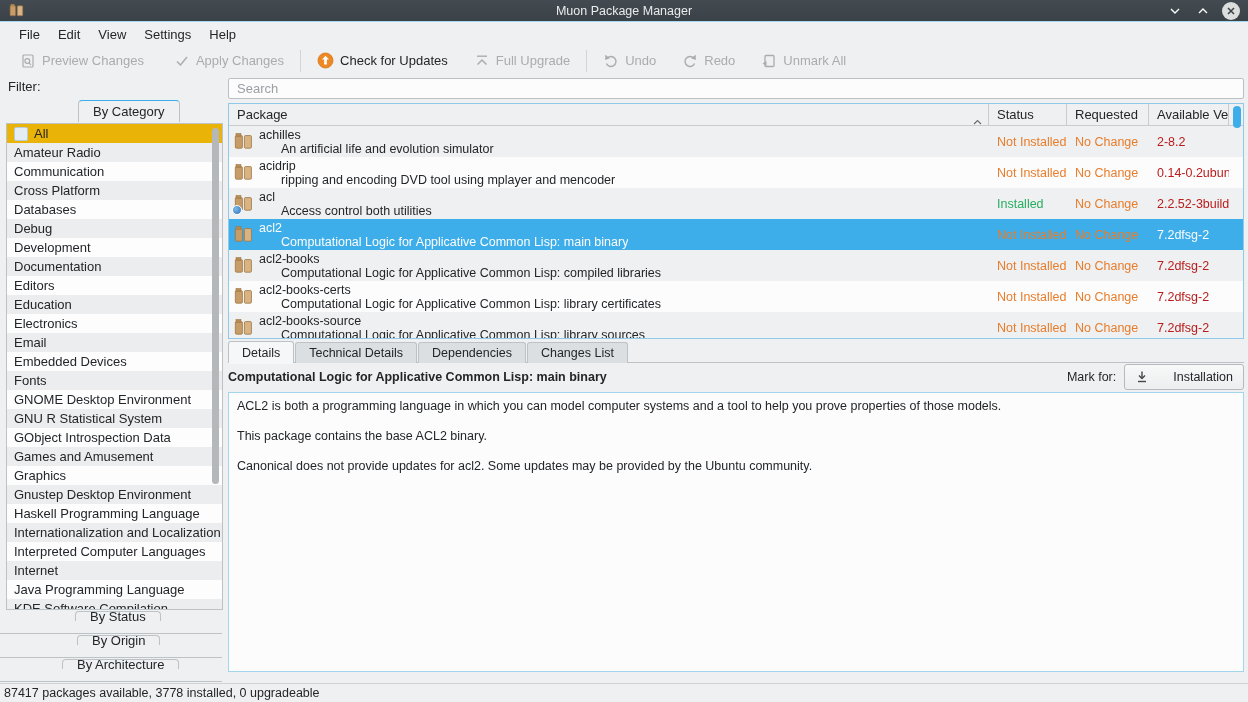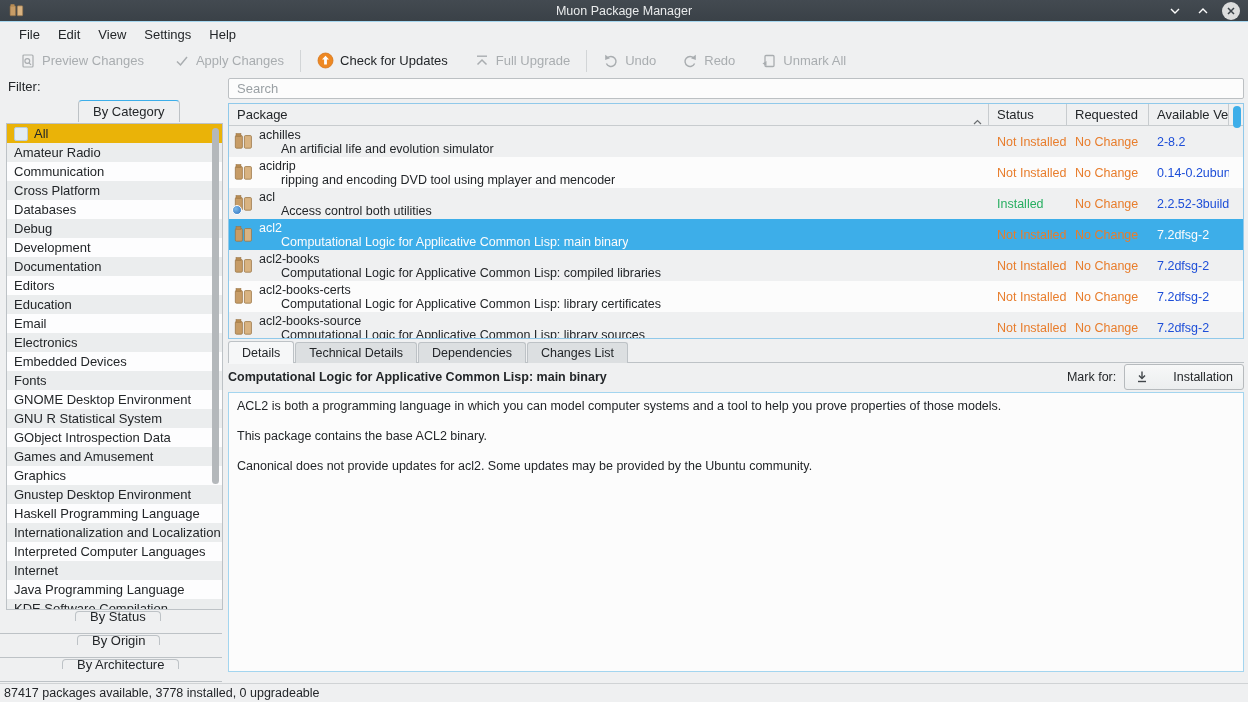--- a/index.html
+++ b/index.html
@@ -78,21 +78,21 @@
     background:radial-gradient(circle at 35% 35%,#7db9e8,#2b6fc0);border:1px solid #fdfdfd;}
   .badge.show{display:block;}
   .pkg-texts{overflow:hidden;}
   .pkg-name{font-size:12.5px;line-height:14px;white-space:nowrap;}
   .pkg-desc{font-size:12.5px;line-height:14px;padding-left:22px;white-space:nowrap;color:#232629;}
   .pkg-row.selected .pkg-name,.pkg-row.selected .pkg-desc,.pkg-row.selected .version{color:#fcfcfc;}
   .cellpad{padding-left:8px;font-size:12.5px;white-space:nowrap;overflow:hidden;}
   .status{color:#e87d2c;}
   .status.installed{color:#27ae60;}
   .requested{color:#e87d2c;}
-  .version{color:#1d4ed8;}
+  .version{color:#b91c1c;}
   .pkg-scroll{position:absolute;right:2px;top:2px;width:8px;height:22px;background:#3daee9;border-radius:4px;}
 
   
   .det-tabbar{position:absolute;left:228px;top:342px;width:1016px;height:21px;display:flex;align-items:flex-end;}
   .det-tabbar::after{content:"";position:absolute;left:0;right:0;bottom:0;height:1px;background:#bdc2c6;}
   .det-tab{height:20px;display:flex;align-items:center;padding:0 13px;background:#dcdfe1;border:1px solid #bdc2c6;
     border-bottom:none;border-radius:3px 3px 0 0;margin-right:1px;position:relative;z-index:2;font-size:12.5px;}
   .det-tab.active{background:#f6f7f8;height:21px;}
   .det-tab.active::after{content:"";position:absolute;left:0;right:0;bottom:-1px;height:1px;background:#f6f7f8;}
 
@@ -262,26 +262,26 @@
     <span>Editors</span>
   </div>
 
   <div class="cat-item">
     
     <span>Education</span>
   </div>
 
   <div class="cat-item">
     
+    <span>Electronics</span>
+  </div>
+
+  <div class="cat-item">
+    
     <span>Email</span>
-  </div>
-
-  <div class="cat-item">
-    
-    <span>Electronics</span>
   </div>
 
   <div class="cat-item">
     
     <span>Embedded Devices</span>
   </div>
 
   <div class="cat-item">
     
     <span>Fonts</span>

